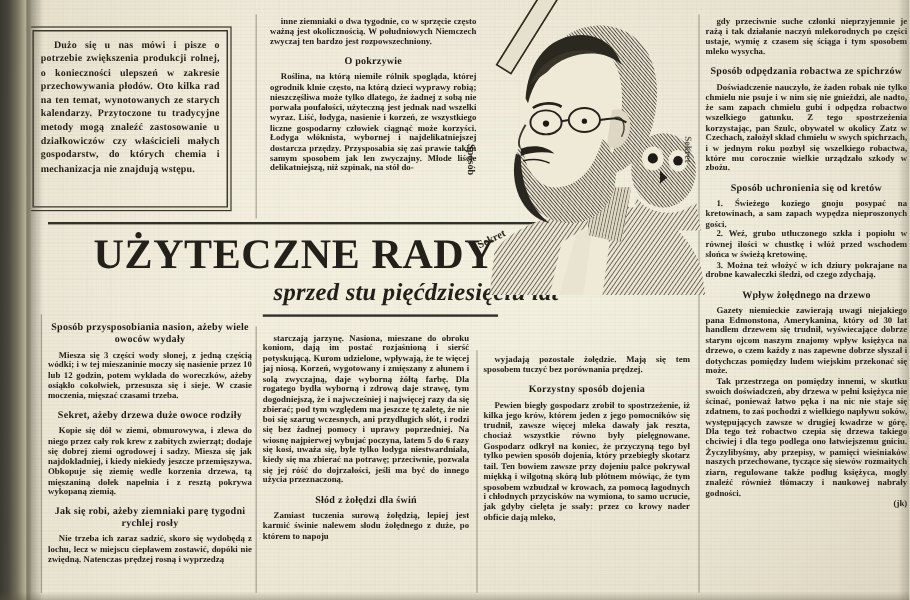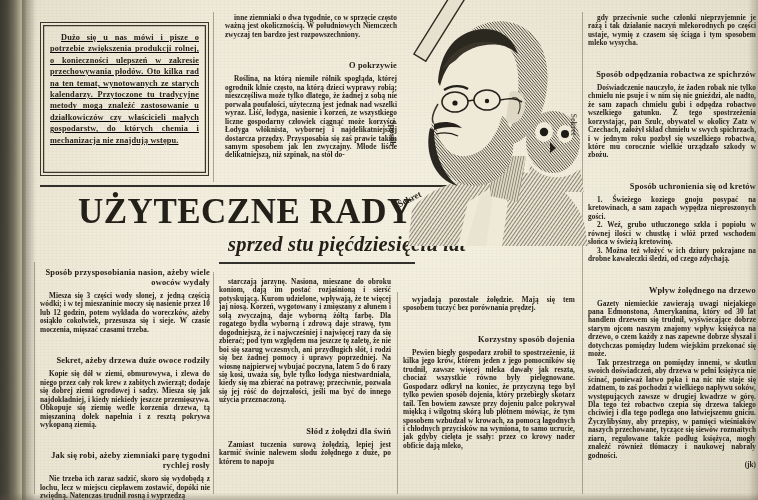--- a/index.html
+++ b/index.html
@@ -39,30 +39,29 @@
   #bedge{position:absolute;left:0;right:0;bottom:0;height:7px;
     background:linear-gradient(0deg, rgba(90,84,66,.35), rgba(0,0,0,0));}
 
   .content{position:absolute;inset:0;}
 
   
   .col{position:absolute;color:#24211a;}
   p{margin:0 0 0 0;text-align:justify;text-indent:9px;
     font-size:7.3px;line-height:8.45px;letter-spacing:.05px;
     font-weight:700;}
-  h3{margin:22px 0 4px 0;text-align:right;font-size:8.4px;line-height:10px;
+  h3{margin:7px 0 4px 0;text-align:center;font-size:8.4px;line-height:10px;
      font-weight:700;letter-spacing:.2px;color:#1e1b15;}
   .col.blur p, .col.blur h3{filter:blur(.18px);}
 
   
   #leadbox{
-    position:absolute;left:40px;top:22px;width:167px;height:152px;
+    position:absolute;left:24px;top:22px;width:167px;height:152px;
     border:1.5px solid #3a362b;padding:0;
     box-shadow:inset 0 0 0 2px #e9e3d1, inset 0 0 0 3.2px #3a362b;
-    text-decoration:underline;
   }
   #leadbox .inner{padding:9px 9px 0 9px;}
   #leadbox p{
     font-size:8.3px;line-height:11.4px;font-weight:700;text-align:justify;
     letter-spacing:.15px;text-indent:11px;color:#262219;
   }
 
   
   #rule-top{position:absolute;left:40px;top:185px;width:478px;height:0;
     border-top:2.6px solid #32302a;}
@@ -201,21 +200,21 @@
   </div>
   <div class="rot" style="left:380px;top:128px;font-size:8.5px;transform:rotate(90deg);">Sposób</div>
   <div class="rot" style="left:562px;top:120px;font-size:8px;transform:rotate(90deg);opacity:.75;">Sekret</div>
 
   <div class="col blur" id="c1">
     <h3 style="margin-top:0">Sposób przysposobiania nasion, ażeby wiele owoców wydały</h3>
     <p>Miesza się 3 części wody słonej, z jedną częścią wódki; i w tej mieszaninie moczy się nasienie przez 10 lub 12 godzin, potem wykłada do woreczków, ażeby osiąkło cokolwiek, przesusza się i sieje. W czasie moczenia, mięszać czasami trzeba.</p>
     <h3>Sekret, ażeby drzewa duże owoce rodziły</h3>
     <p>Kopie się dół w ziemi, obmurowywa, i zlewa do niego przez cały rok krew z zabitych zwierząt; dodaje się dobrej ziemi ogrodowej i sadzy. Miesza się jak najdokładniej, i kiedy niekiedy jeszcze przemięszywa. Obkopuje się ziemię wedle korzenia drzewa, tą mięszaniną dołek napełnia i z resztą pokrywa wykopaną ziemią.</p>
     <h3>Jak się robi, ażeby ziemniaki parę tygodni rychlej rosły</h3>
-    <p>Nie trzeba ich zaraz sadzić, skoro się wydobędą z lochu, lecz w miejscu ciepławem zostawić, dopóki nie zwiędną. Natenczas trudnił rosną i wyprzedzą</p>
+    <p>Nie trzeba ich zaraz sadzić, skoro się wydobędą z lochu, lecz w miejscu ciepławem zostawić, dopóki nie zwiędną. Natenczas prędzej rosną i wyprzedzą</p>
   </div>
 
   <div class="col blur" id="c2">
     <p>inne ziemniaki o dwa tygodnie, co w sprzęcie często ważną jest okolicznością. W południowych Niemczech zwyczaj ten bardzo jest rozpowszechniony.</p>
     <h3>O pokrzywie</h3>
     <p>Roślina, na którą niemile rólnik spogląda, której ogrodnik klnie często, na którą dzieci wyprawy robią; nieszczęśliwa może tylko dlatego, że żadnej z sobą nie porwała poufałości, użyteczną jest jednak nad wszelki wyraz. Liść, łodyga, nasienie i korzeń, ze wszystkiego liczne gospodarny człowiek ciągnąć może korzyści. Łodyga włóknista, wybornej i najdelikatniejszej dostarcza przędzy. Przysposabia się zaś prawie takim samym sposobem jak len zwyczajny. Młode liście delikatniejszą, niż szpinak, na stół do-</p>
   </div>
 
   <div class="col blur" id="c2b">
     <p>starczają jarzynę. Nasiona, mieszane do obroku koniom, dają im postać rozjaśnioną i sierść potyskującą. Kurom udzielone, wpływają, że te więcej jaj niosą. Korzeń, wygotowany i zmięszany z ałunem i solą zwyczajną, daje wyborną żółtą farbę. Dla rogatego bydła wyborną i zdrową daje strawę, tym dogodniejszą, że i najwcześniej i najwięcej razy da się zbierać; pod tym względem ma jeszcze tę zaletę, że nie boi się szarug wczesnych, ani przydługich słót, i rodzi się bez żadnej pomocy i uprawy poprzedniej. Na wiosnę najpierwej wybujać poczyna, latem 5 do 6 razy się kosi, uważa się, byle tylko łodyga niestwardniała, kiedy się ma zbierać na potrawę; przeciwnie, pozwala się jej róść do dojrzałości, jeśli ma być do innego użycia przeznaczoną.</p>

